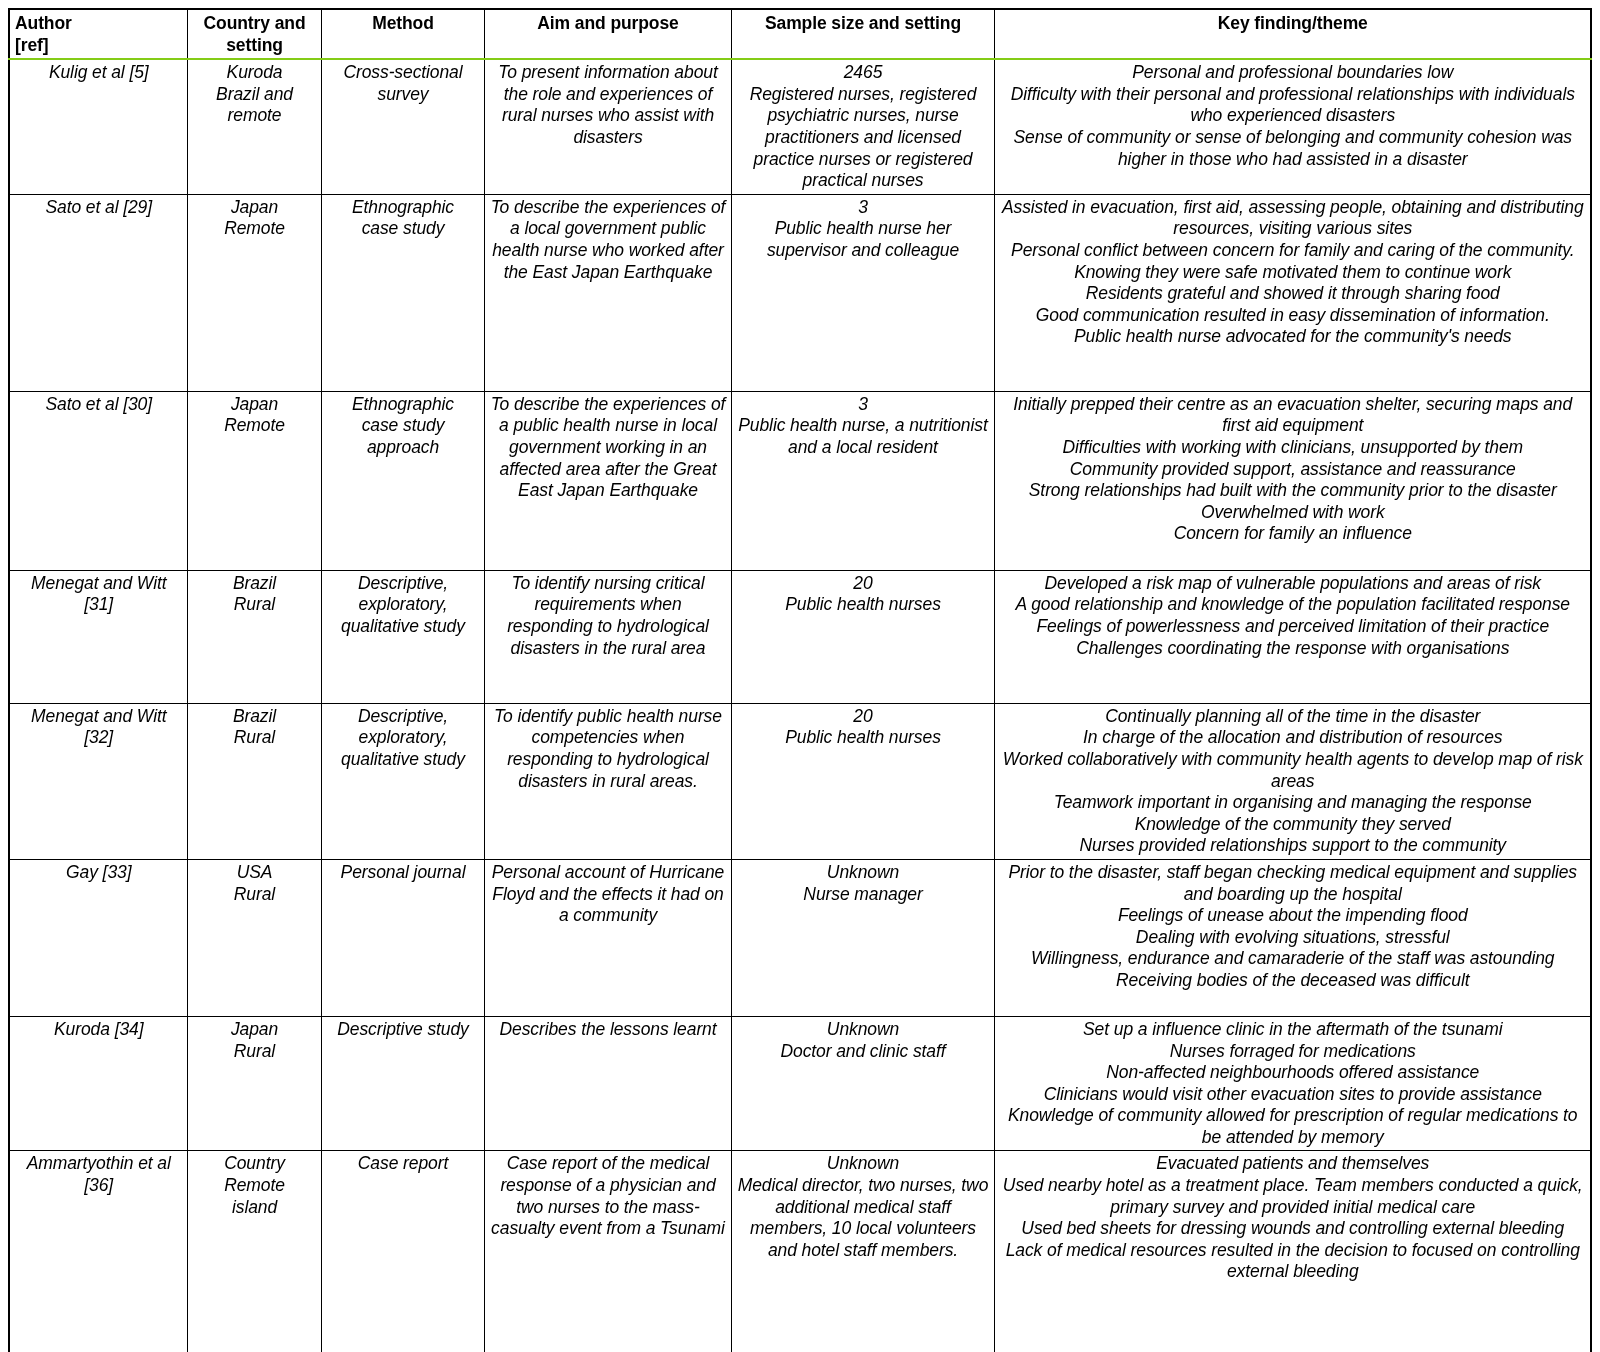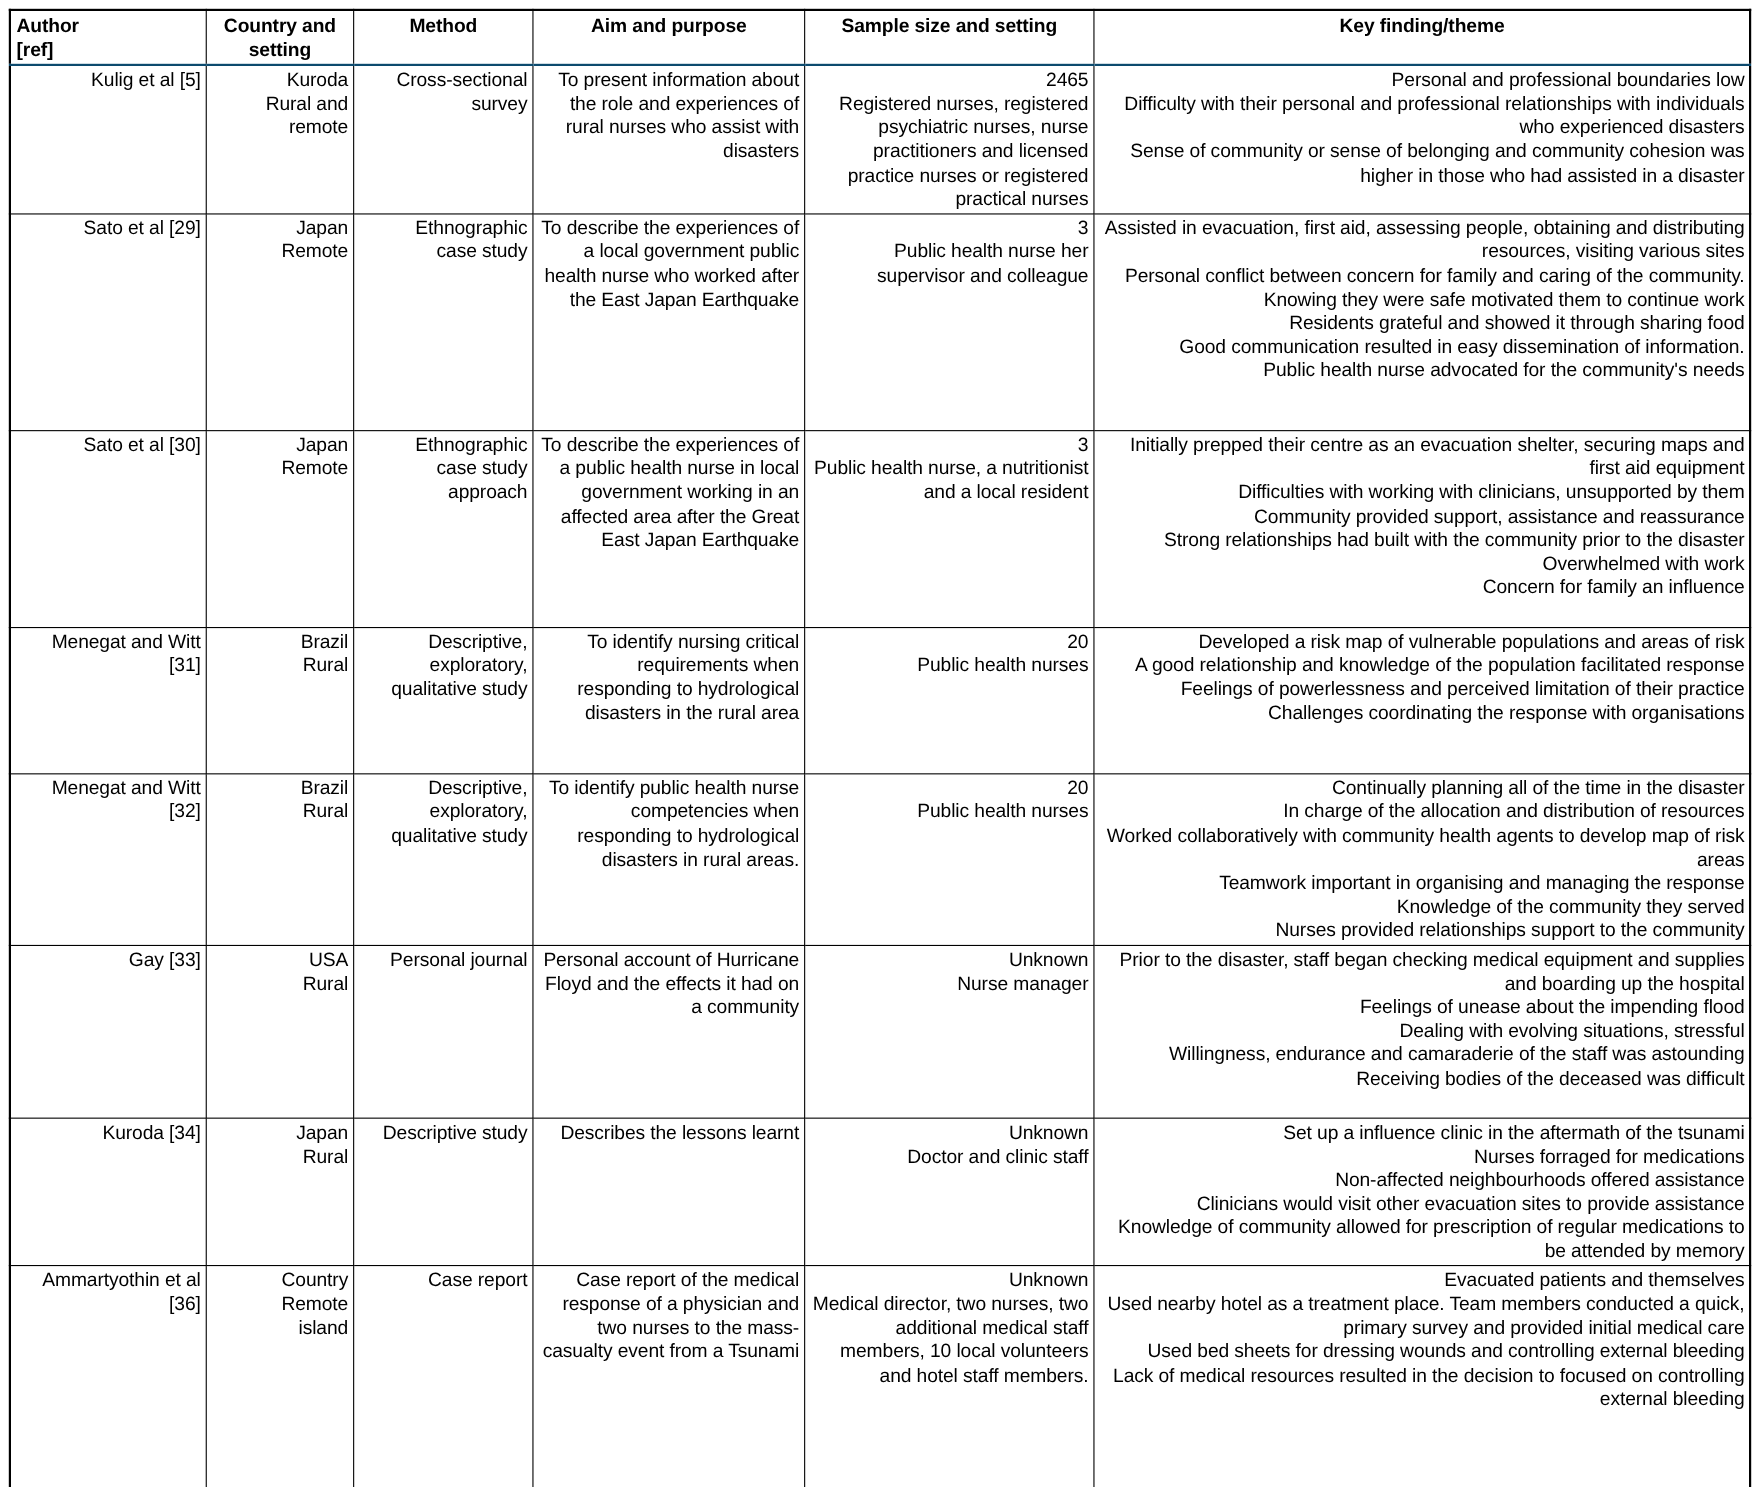--- a/index.html
+++ b/index.html
@@ -39,30 +39,31 @@
     border: 1px solid #000;
     vertical-align: top;
     padding: 2px 4px 2px 5px;
     font-size: 17.5px;
     line-height: 21.6px;
     letter-spacing: -0.1px;
   }
   table.study-table thead th {
     font-weight: bold;
     text-align: center;
-    border-bottom: 2px solid #0c4a6e;
+    border-bottom: 2px solid #84cc16;
     height: 42px;
     padding-top: 3px;
   }
   table.study-table thead th.left-head {
     text-align: left;
   }
   table.study-table tbody td {
     font-weight: normal;
-    text-align: right;
+    text-align: center;
+    font-style: italic;
   }
   .cell-lines {
     margin: 0;
     padding: 0;
     list-style: none;
   }
   .cell-lines li {
     margin: 0;
     padding: 0;
   }
@@ -116,21 +117,21 @@
     <tbody id="tbody">
         <tr class="row-r0">
           <td>
             <ul class="cell-lines">
               <li>Kulig et al [5]</li>
             </ul>
           </td>
           <td>
             <ul class="cell-lines">
               <li>Kuroda</li>
-              <li>Rural and</li>
+              <li>Brazil and</li>
               <li>remote</li>
             </ul>
           </td>
           <td>
             <ul class="cell-lines">
               <li>Cross-sectional</li>
               <li>survey</li>
             </ul>
           </td>
           <td>

